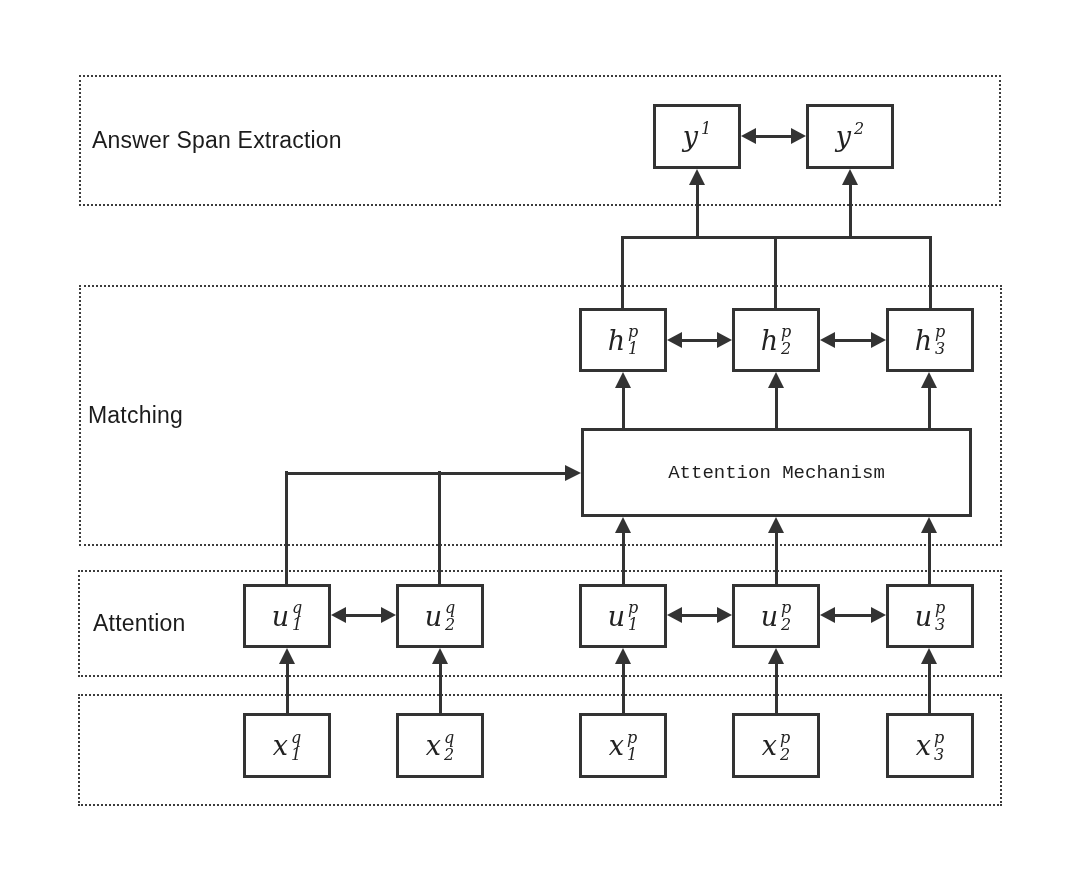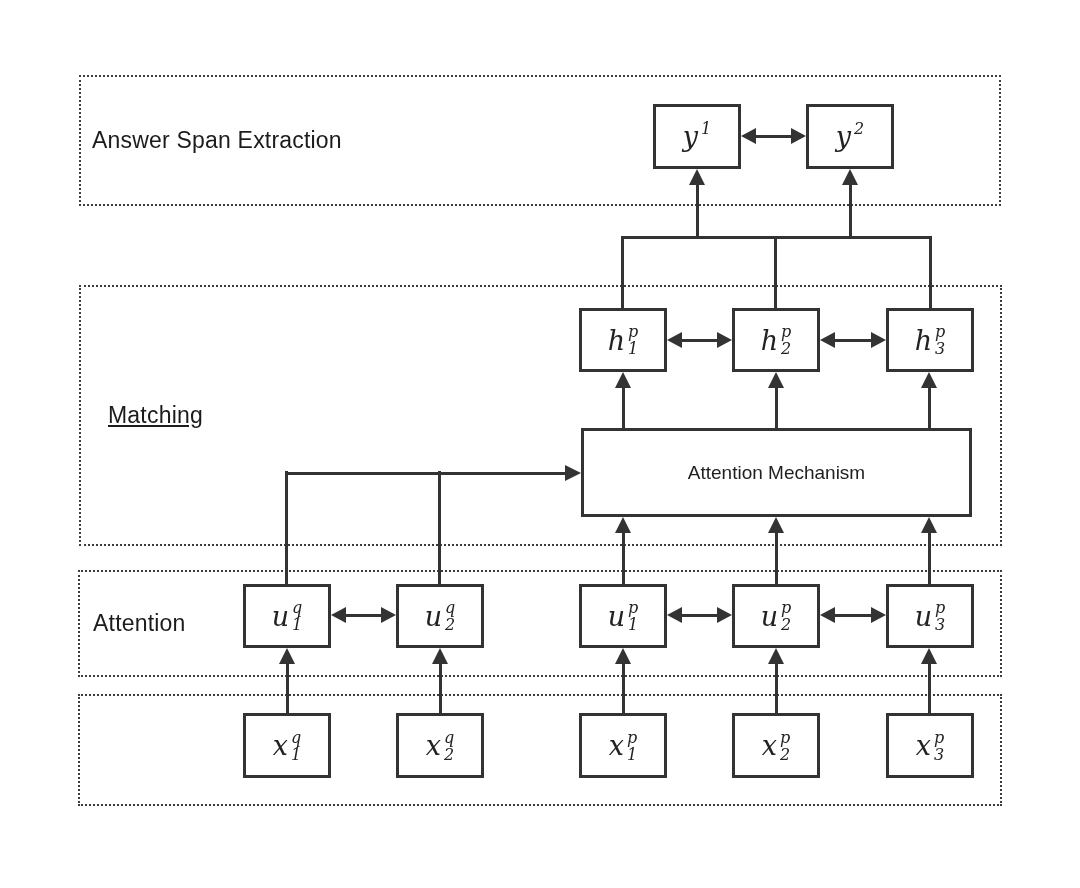--- a/index.html
+++ b/index.html
@@ -14,21 +14,21 @@
     position:absolute; display:flex; align-items:center;
     font-size:23px; color:#1c1c1c; letter-spacing:0.2px;
   }
   
   .node {
     position:absolute; box-sizing:border-box;
     border:3px solid #333333; background:#ffffff;
     display:flex; align-items:center; justify-content:center;
     z-index:3;
   }
-  .attn-label { font-size:19px; color:#1f1f1f; }
+  .attn-label { font-size:19px; color:#1f1f1f;font-family:Liberation Mono, monospace; }
   
   .math { display:flex; align-items:center; color:#222; }
   .math .base { font:italic 27px "DejaVu Serif", serif; }
   .math .scr { display:flex; flex-direction:column; margin-left:3px; font:italic 16px "DejaVu Serif", serif; }
   .math .scr .sup, .math .scr .sub { display:block; height:17px; line-height:17px; text-align:left; }
   
   .vline { position:absolute; width:3px; background:#333333; z-index:2; }
   .hline { position:absolute; height:3px; background:#333333; z-index:2; }
   
   .arrow-v {
@@ -70,21 +70,21 @@
 <body>
 
 <div id="canvas">
 
   <div class="band" style="left:79px; top:75px; width:922px; height:131px;"></div>
   <div class="band" style="left:79px; top:285px; width:923px; height:261px;"></div>
   <div class="band" style="left:78px; top:570px; width:924px; height:107px;"></div>
   <div class="band" style="left:78px; top:694px; width:924px; height:112px;"></div>
 
   <div class="band-label" style="left:92px; top:75px; height:131px;">Answer Span Extraction</div>
-  <div class="band-label" style="left:108px; top:285px; height:261px;text-decoration:underline;">Matching</div>
+  <div class="band-label" style="left:88px; top:285px; height:261px;">Matching</div>
   <div class="band-label" style="left:93px; top:570px; height:107px;">Attention</div>
 
   <div class="hline" style="left:621px; top:236px; width:311px;"></div>
   <div class="vline" style="left:621px; top:236px; height:72px;"></div>
   <div class="vline" style="left:774px; top:236px; height:72px;"></div>
   <div class="vline" style="left:929px; top:236px; height:72px;"></div>
   <div class="arrow-v" style="left:689px; top:169px; height:69px;"></div>
   <div class="arrow-v" style="left:842px; top:169px; height:69px;"></div>
 
   <div class="arrow-r" style="left:286px; top:465px; width:295px;"></div>

